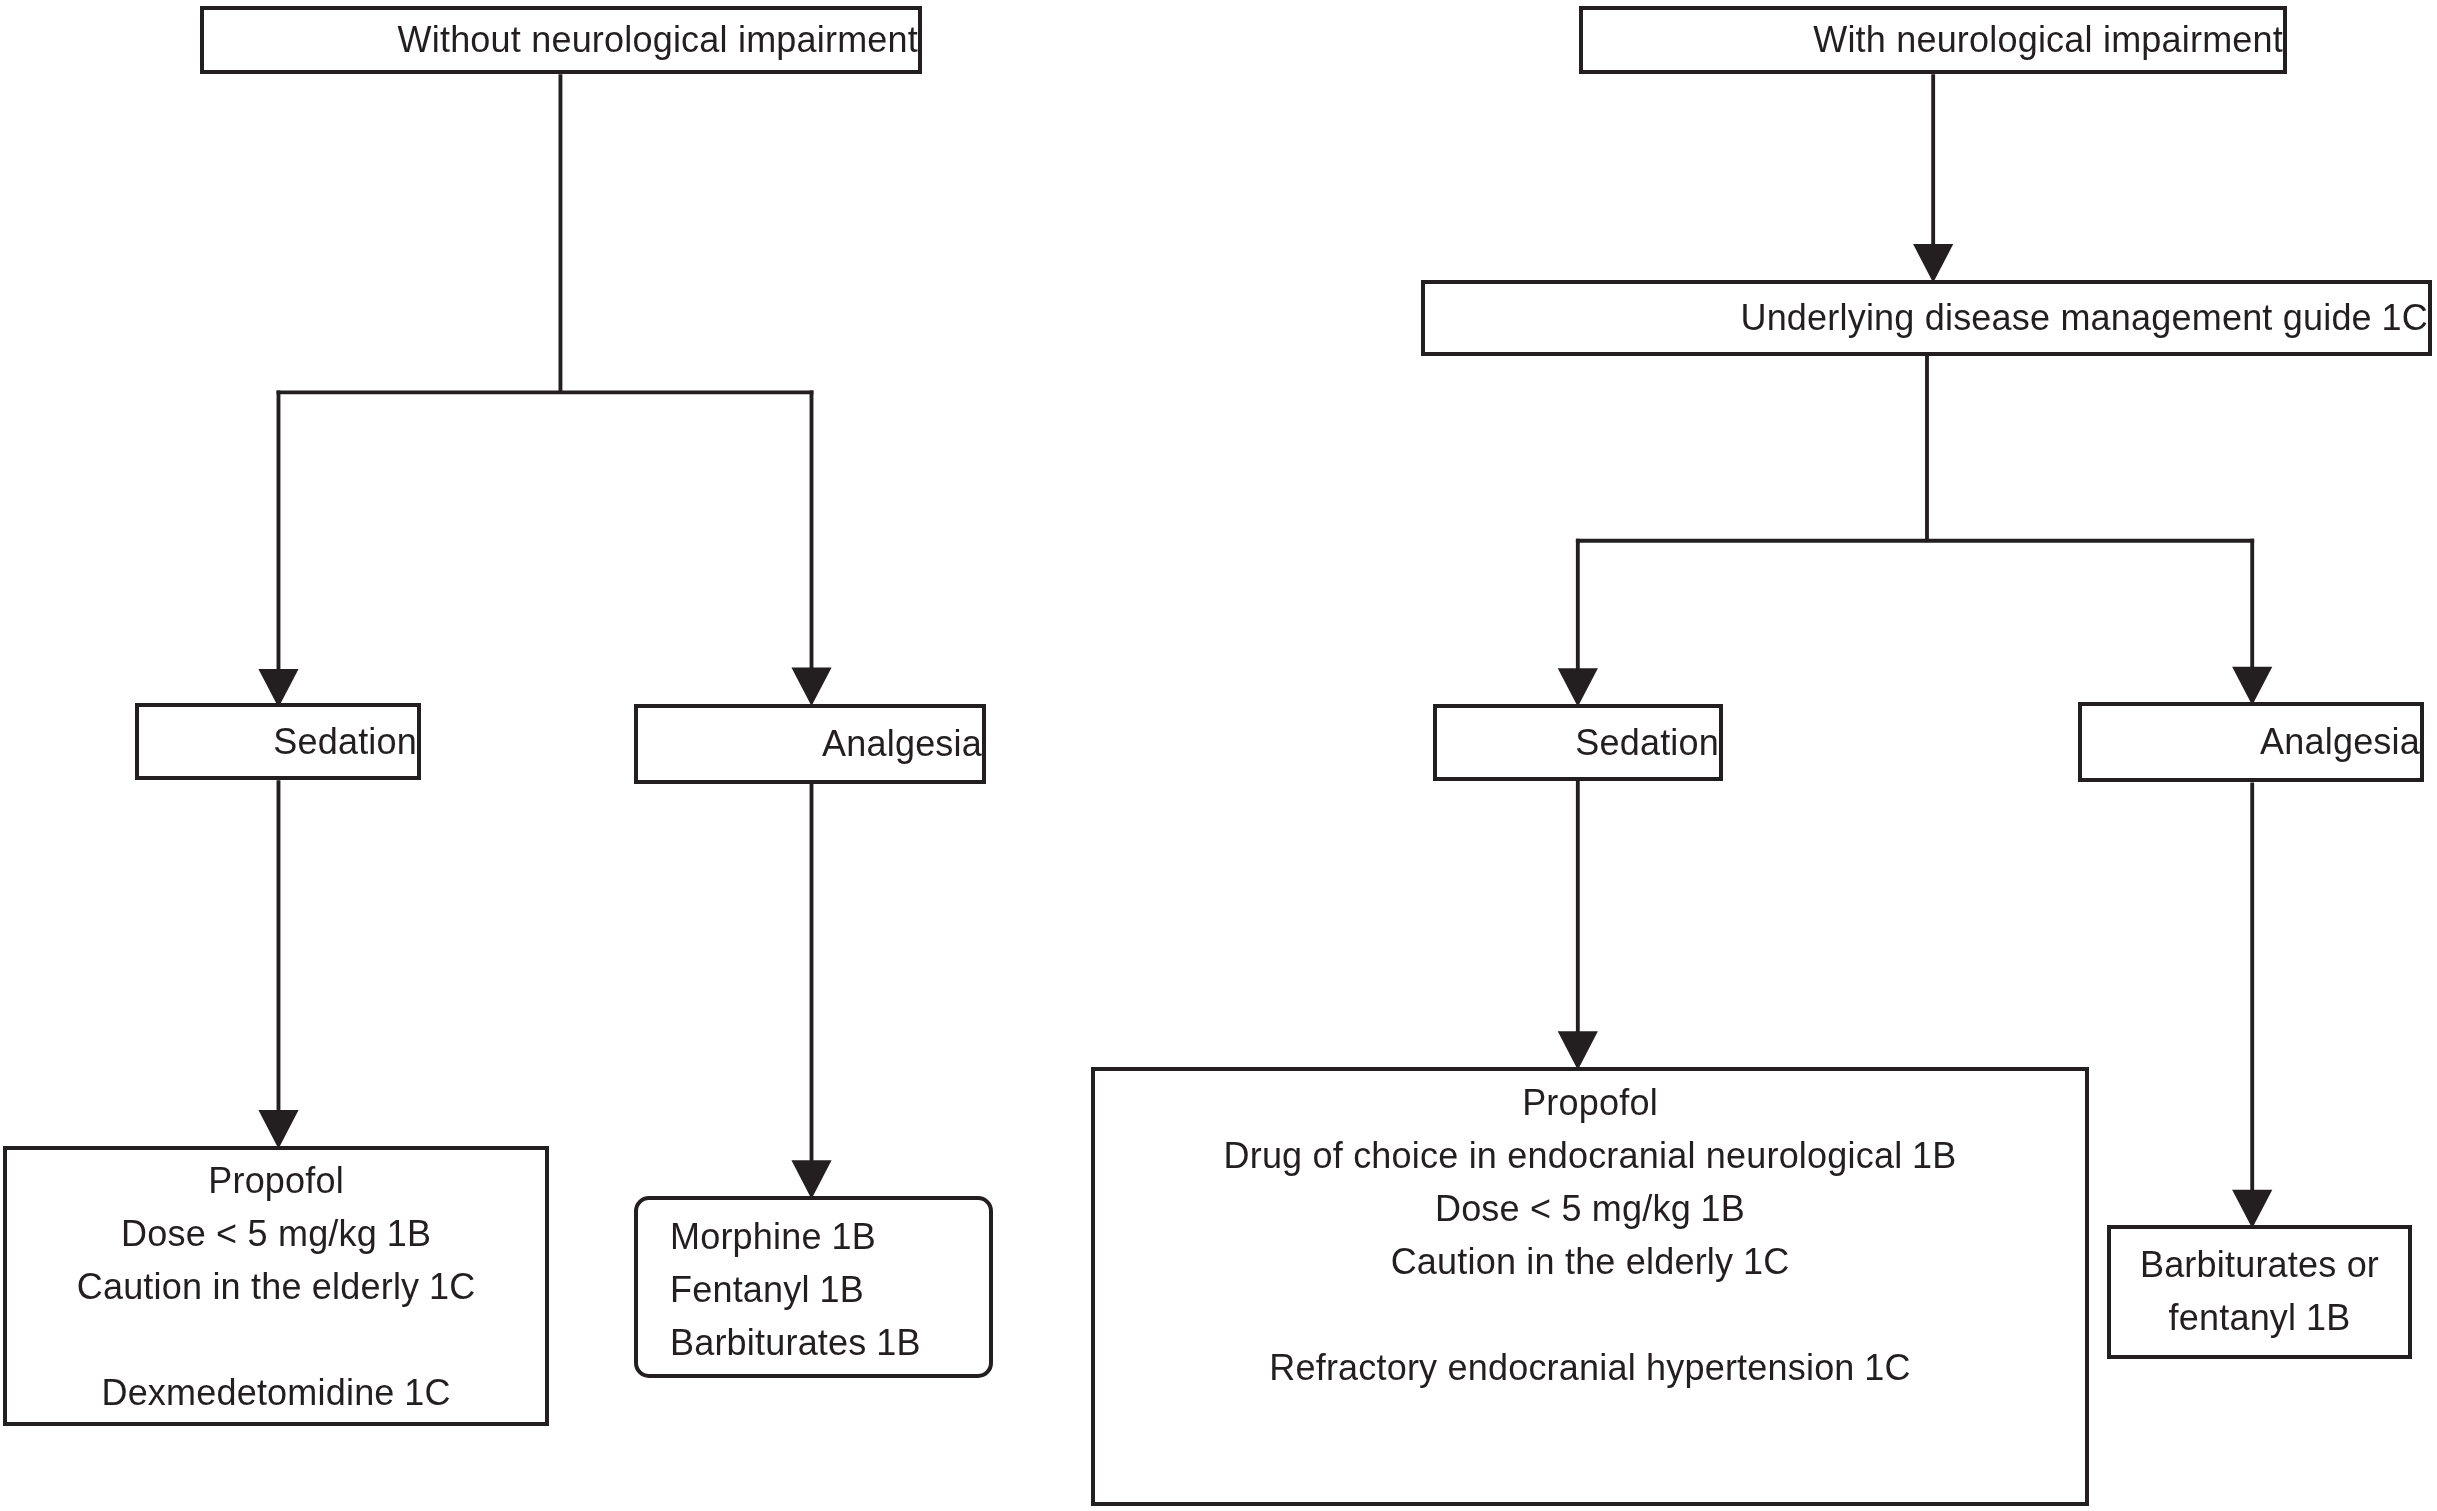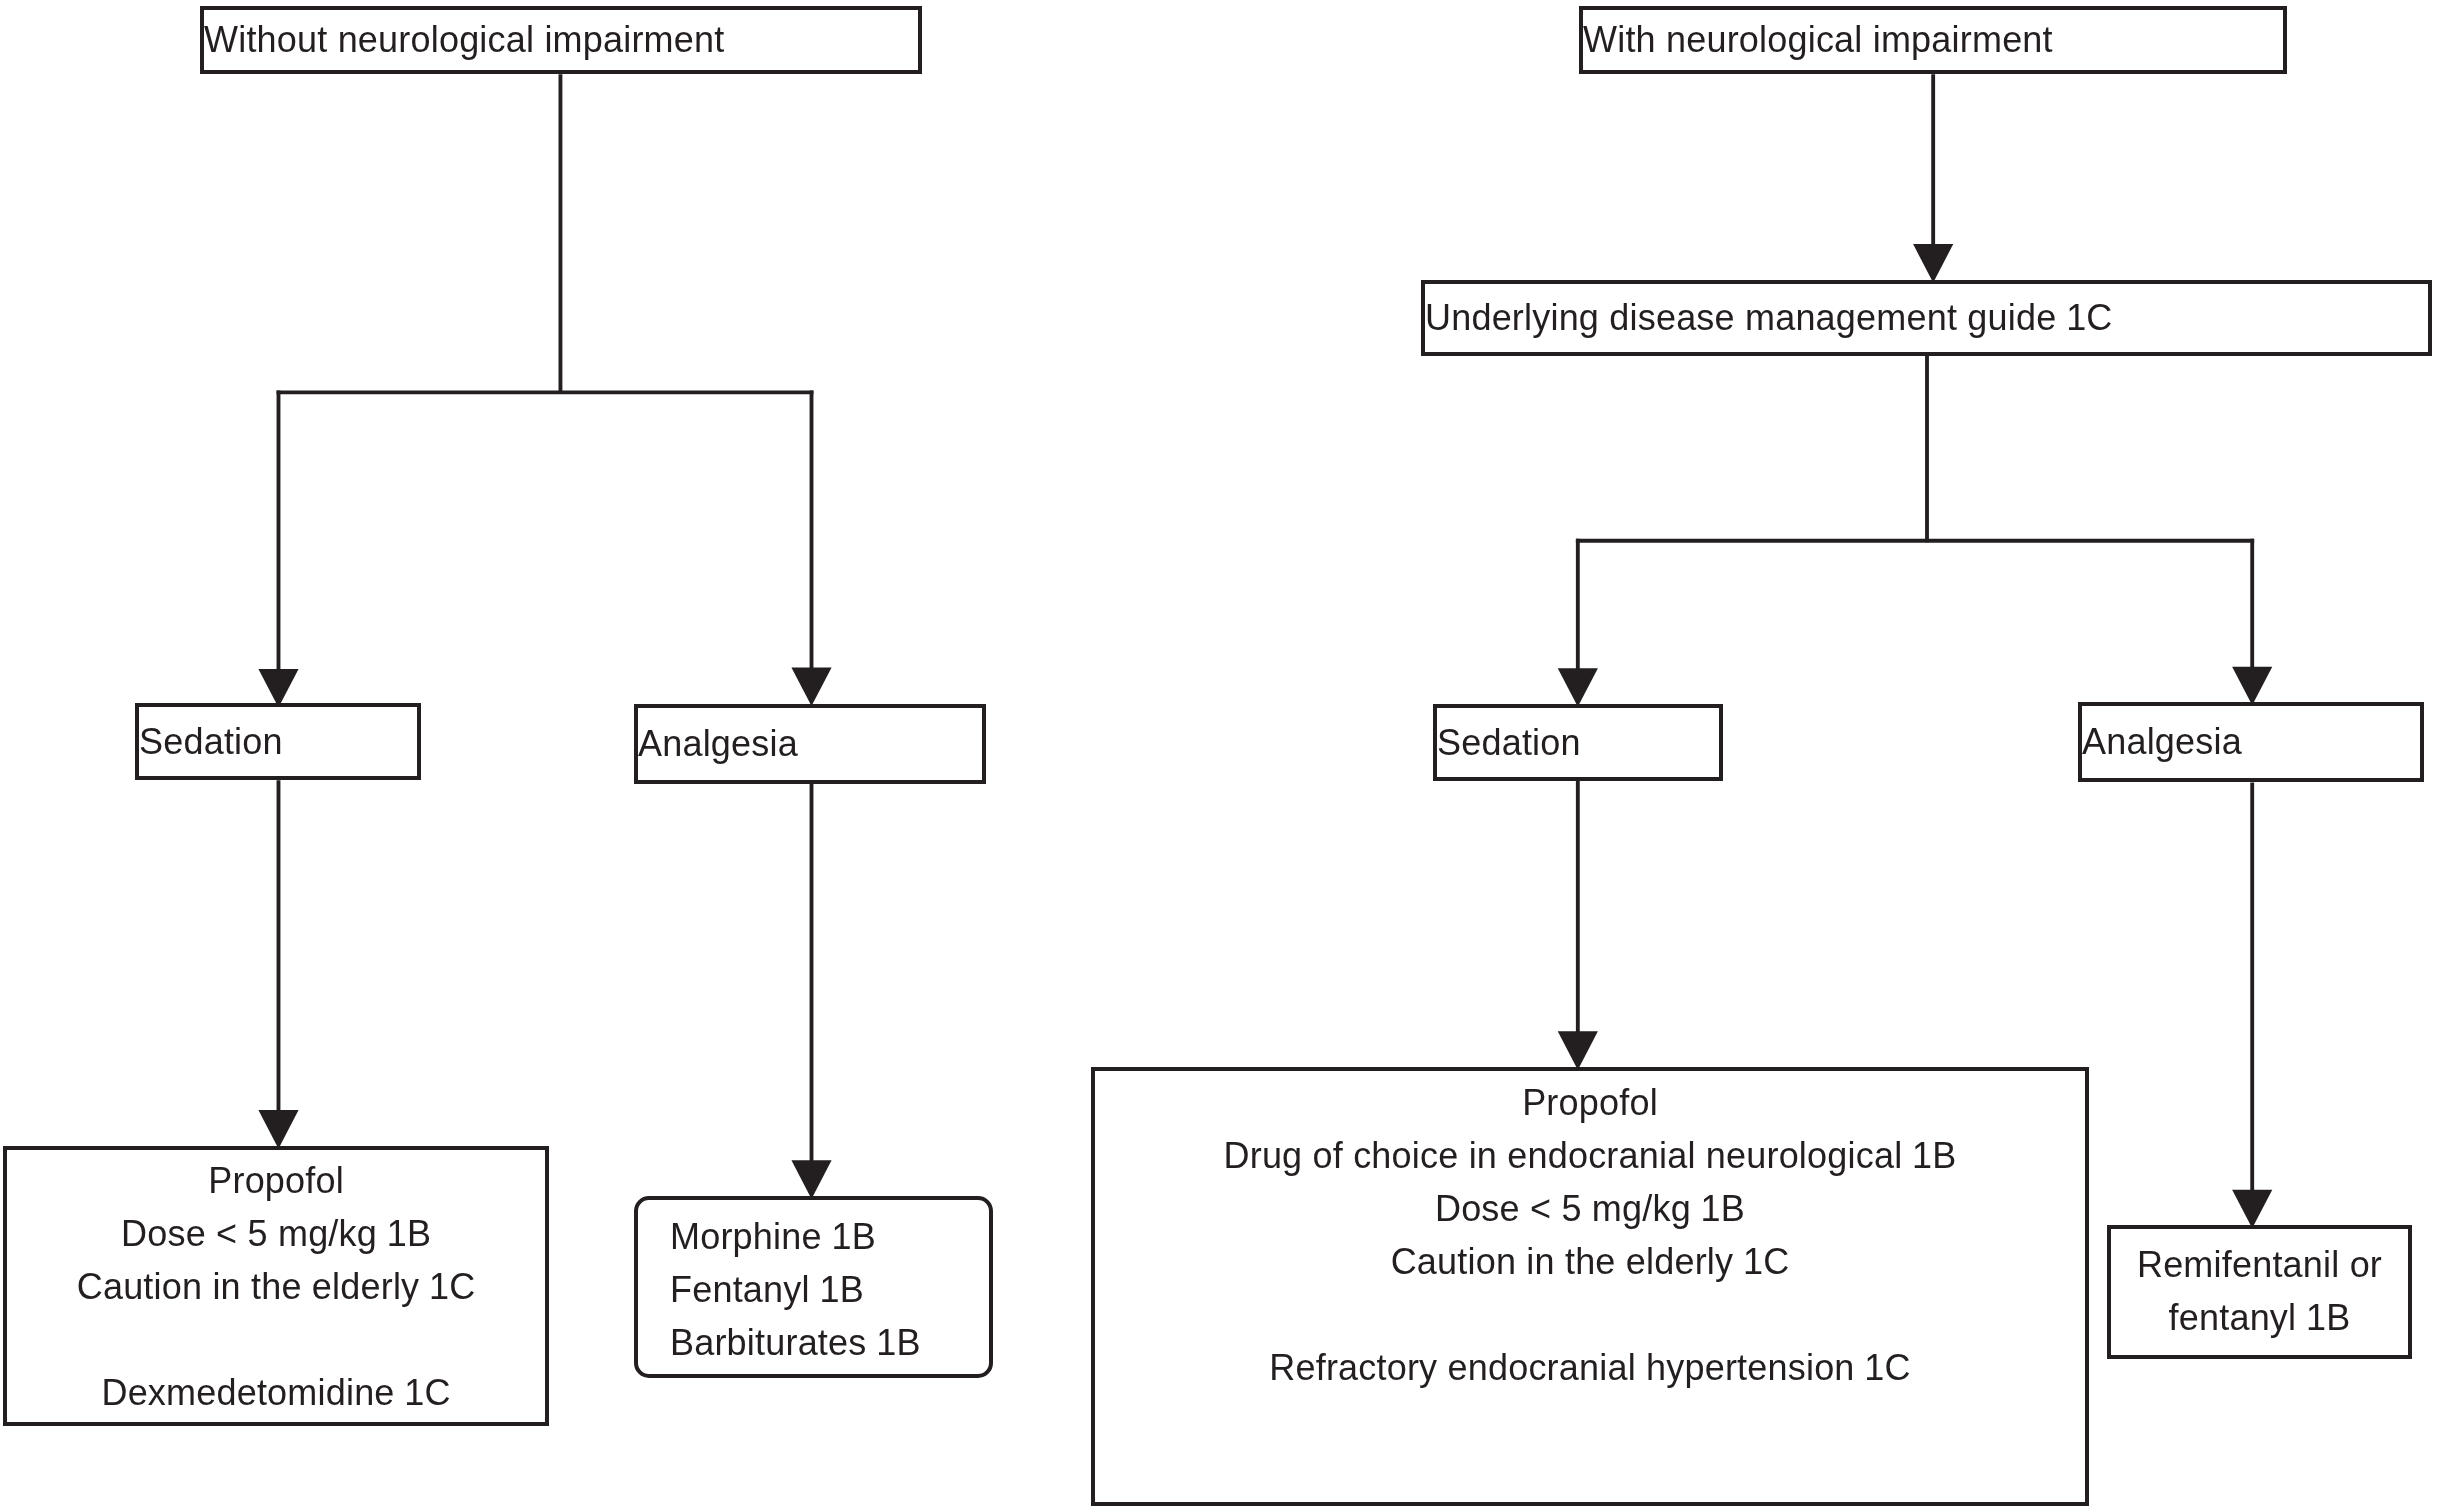--- a/index.html
+++ b/index.html
@@ -27,21 +27,21 @@
     position: absolute;
     box-sizing: border-box;
     border: 4.6px solid #231f20;
     background: #ffffff;
     font-size: 36px;
     letter-spacing: 0.2px;
   }
   .single {
     display: flex;
     align-items: center;
-    justify-content: flex-start;
+    justify-content: flex-end;
     text-align: center;
     white-space: nowrap;
   }
   .multi {
     display: block;
     text-align: center;
   }
   .multi.align-left {
     text-align: left;
     padding-left: 32px;
@@ -138,18 +138,18 @@
   <div class="box multi pad6" style="left:1091px; top:1067px; width:998px; height:439px;">
     <div class="bline"><span>Propofol</span></div>
     <div class="bline"><span>Drug of choice in endocranial neurological</span><span class="grade">1B</span></div>
     <div class="bline"><span>Dose &lt; 5 mg/kg</span><span class="grade">1B</span></div>
     <div class="bline"><span>Caution in the elderly</span><span class="grade">1C</span></div>
     <div class="bline"><span></span></div>
     <div class="bline"><span>Refractory endocranial hypertension</span><span class="grade">1C</span></div>
   </div>
 
   <div class="box multi pad12" style="left:2107px; top:1225px; width:305px; height:134px;">
-    <div class="bline"><span>Remifentanil or</span></div>
+    <div class="bline"><span>Barbiturates or</span></div>
     <div class="bline"><span>fentanyl</span><span class="grade">1B</span></div>
   </div>
 
 </div>
 
 
 </body></html>

